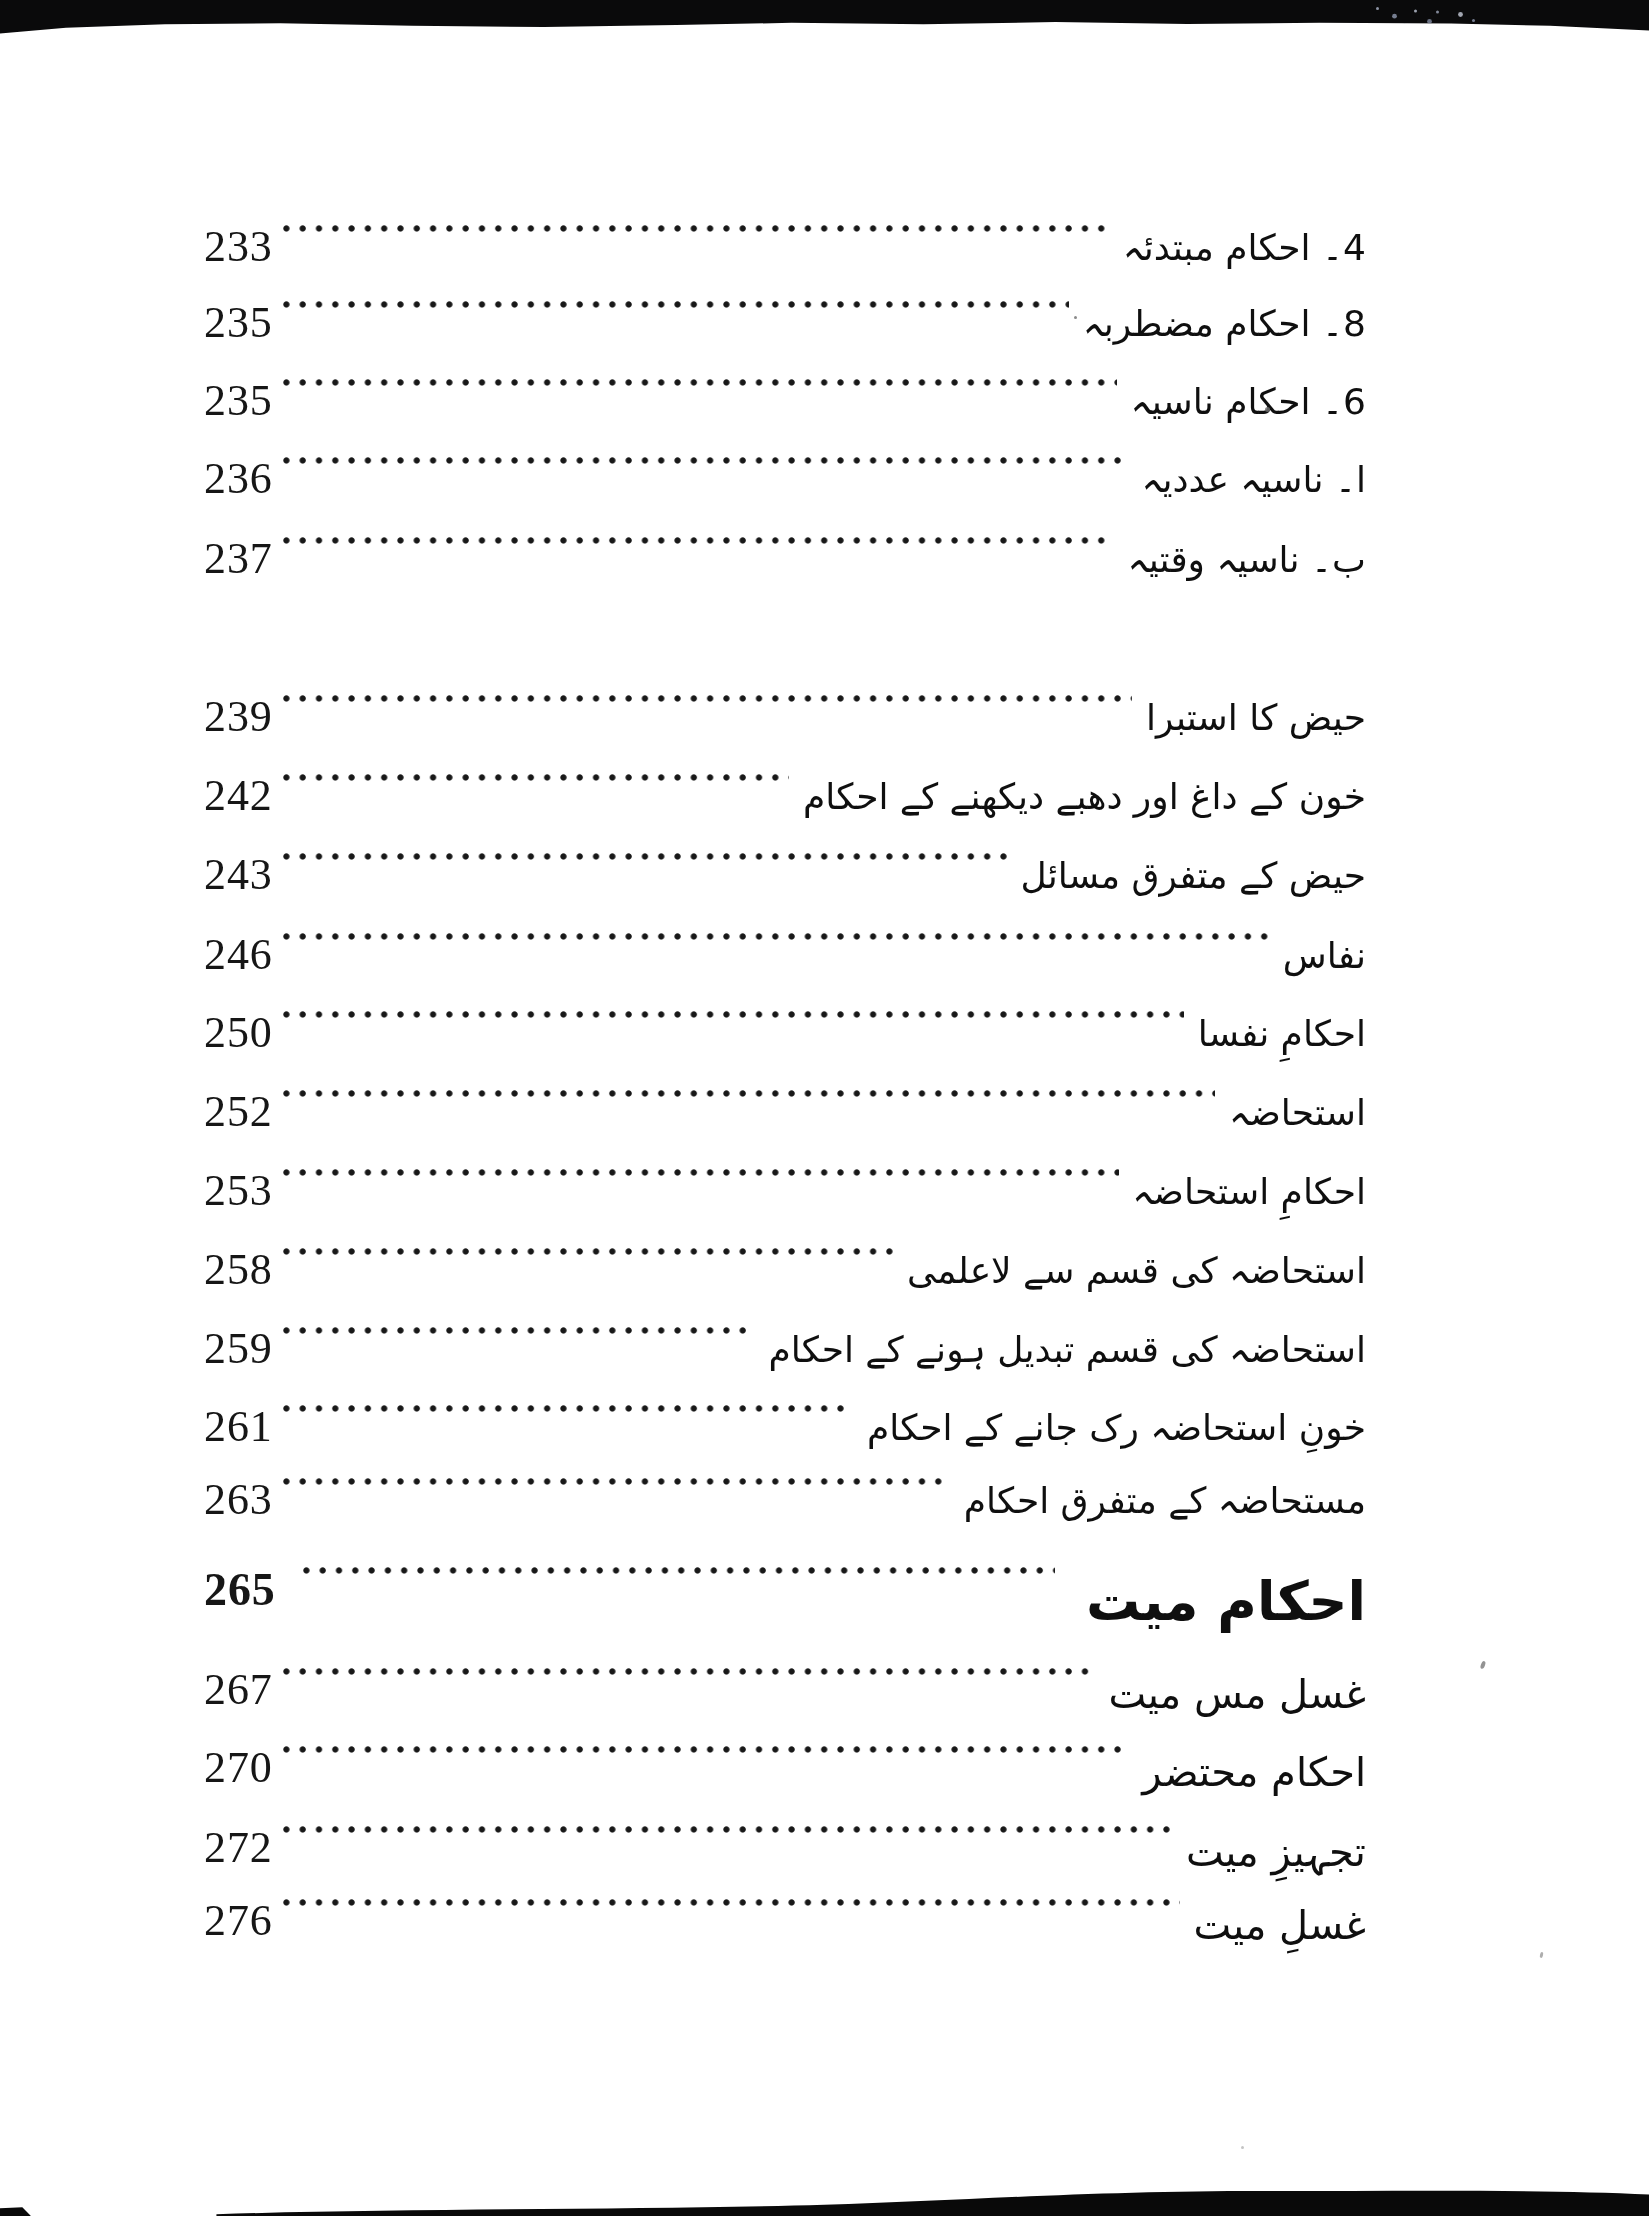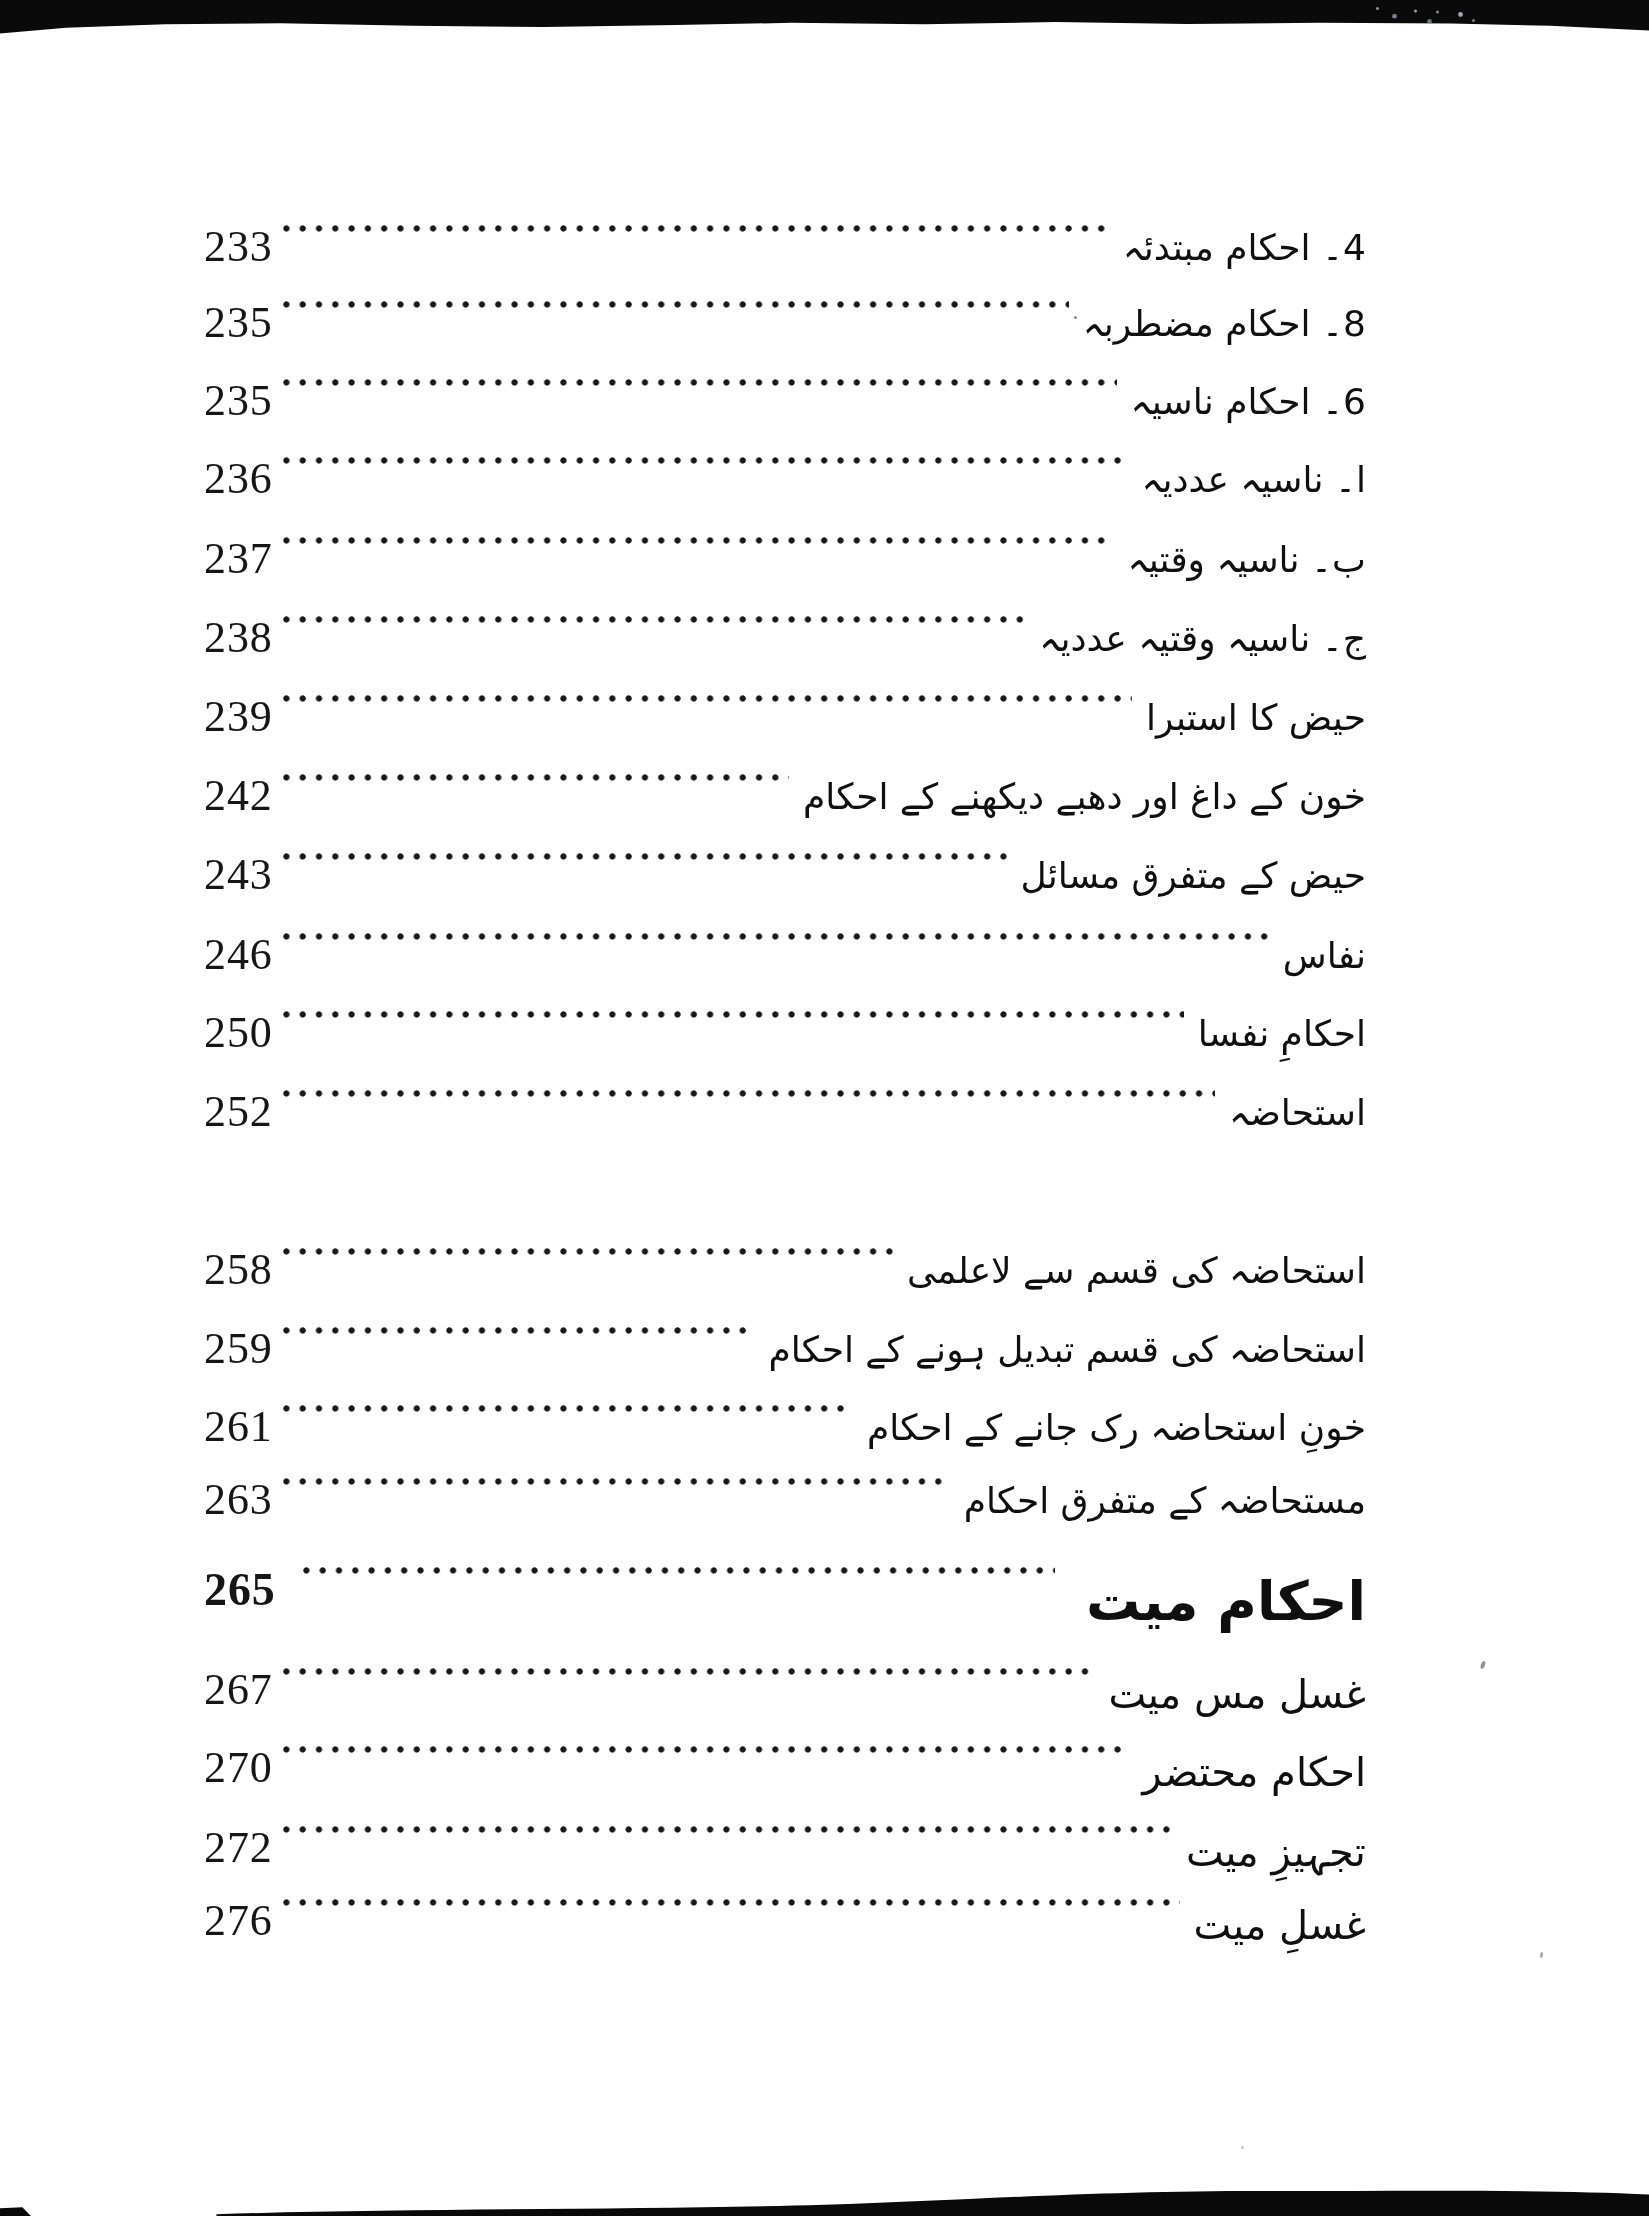--- a/index.html
+++ b/index.html
@@ -95,25 +95,20 @@
       <div class="toc-row" style="top: 457px;">
       <span class="num">236</span>
       <span class="dots"></span>
       <span class="title" dir="rtl">ا۔ ناسیہ عددیہ</span>
     </div>
       <div class="toc-row" style="top: 537px;">
       <span class="num">237</span>
       <span class="dots"></span>
       <span class="title" dir="rtl">ب۔ ناسیہ وقتیہ</span>
     </div>
-      <div class="toc-row" style="top: 616px;">
-      <span class="num">238</span>
-      <span class="dots"></span>
-      <span class="title" dir="rtl">ج۔ ناسیہ وقتیہ عددیہ</span>
-    </div>
       <div class="toc-row" style="top: 695px;">
       <span class="num">239</span>
       <span class="dots"></span>
       <span class="title" dir="rtl">حیض کا استبرا</span>
     </div>
       <div class="toc-row" style="top: 774px;">
       <span class="num">242</span>
       <span class="dots"></span>
       <span class="title" dir="rtl">خون کے داغ اور دھبے دیکھنے کے احکام</span>
     </div>
@@ -129,20 +124,25 @@
     </div>
       <div class="toc-row" style="top: 1011px;">
       <span class="num">250</span>
       <span class="dots"></span>
       <span class="title" dir="rtl">احکامِ نفسا</span>
     </div>
       <div class="toc-row" style="top: 1090px;">
       <span class="num">252</span>
       <span class="dots"></span>
       <span class="title" dir="rtl">استحاضہ</span>
+    </div>
+      <div class="toc-row" style="top: 1169px;">
+      <span class="num">253</span>
+      <span class="dots"></span>
+      <span class="title" dir="rtl">احکامِ استحاضہ</span>
     </div>
       <div class="toc-row" style="top: 1248px;">
       <span class="num">258</span>
       <span class="dots"></span>
       <span class="title" dir="rtl">استحاضہ کی قسم سے لاعلمی</span>
     </div>
       <div class="toc-row" style="top: 1327px;">
       <span class="num">259</span>
       <span class="dots"></span>
       <span class="title" dir="rtl">استحاضہ کی قسم تبدیل ہونے کے احکام</span>

